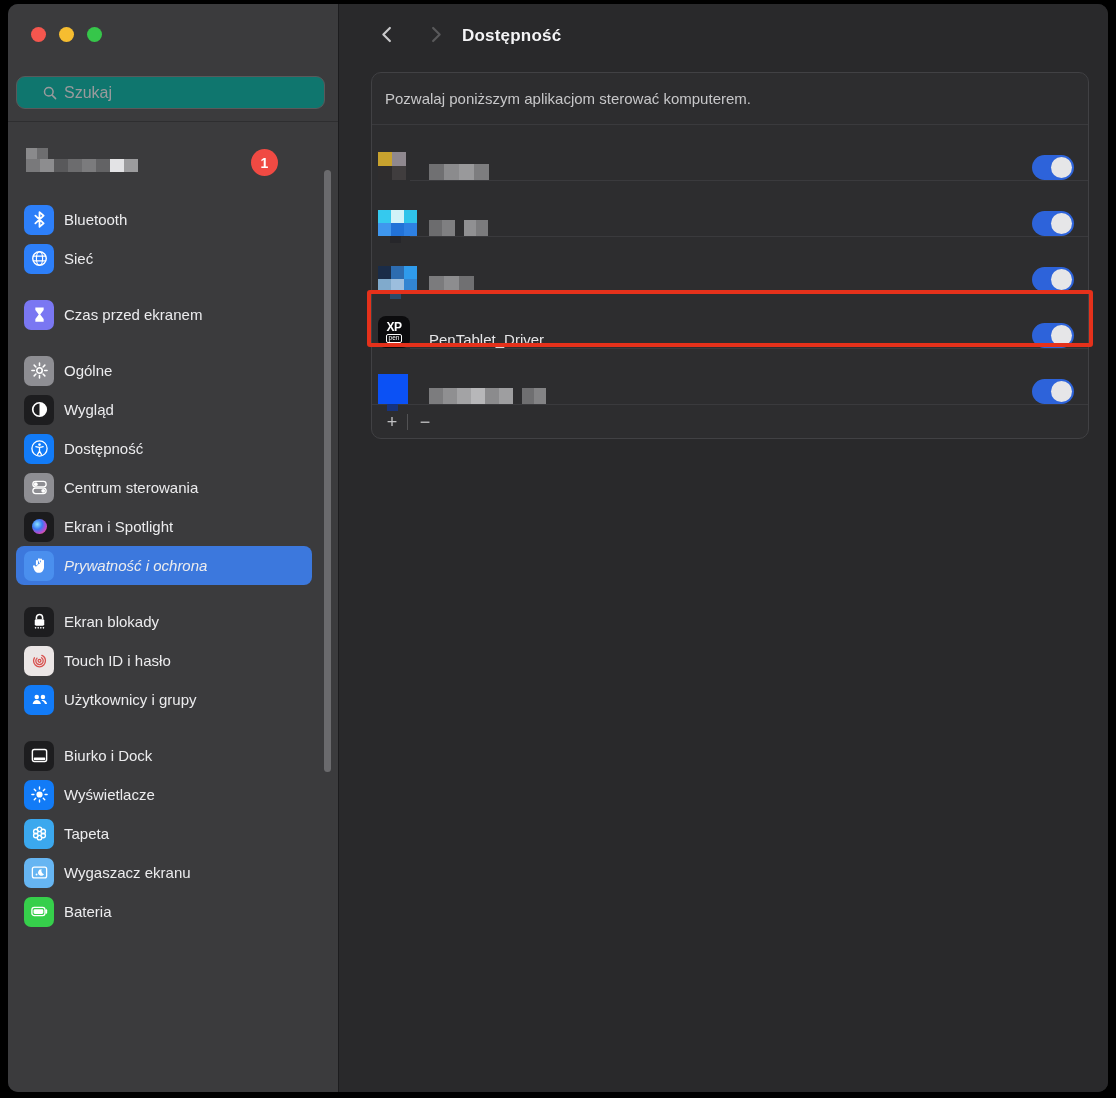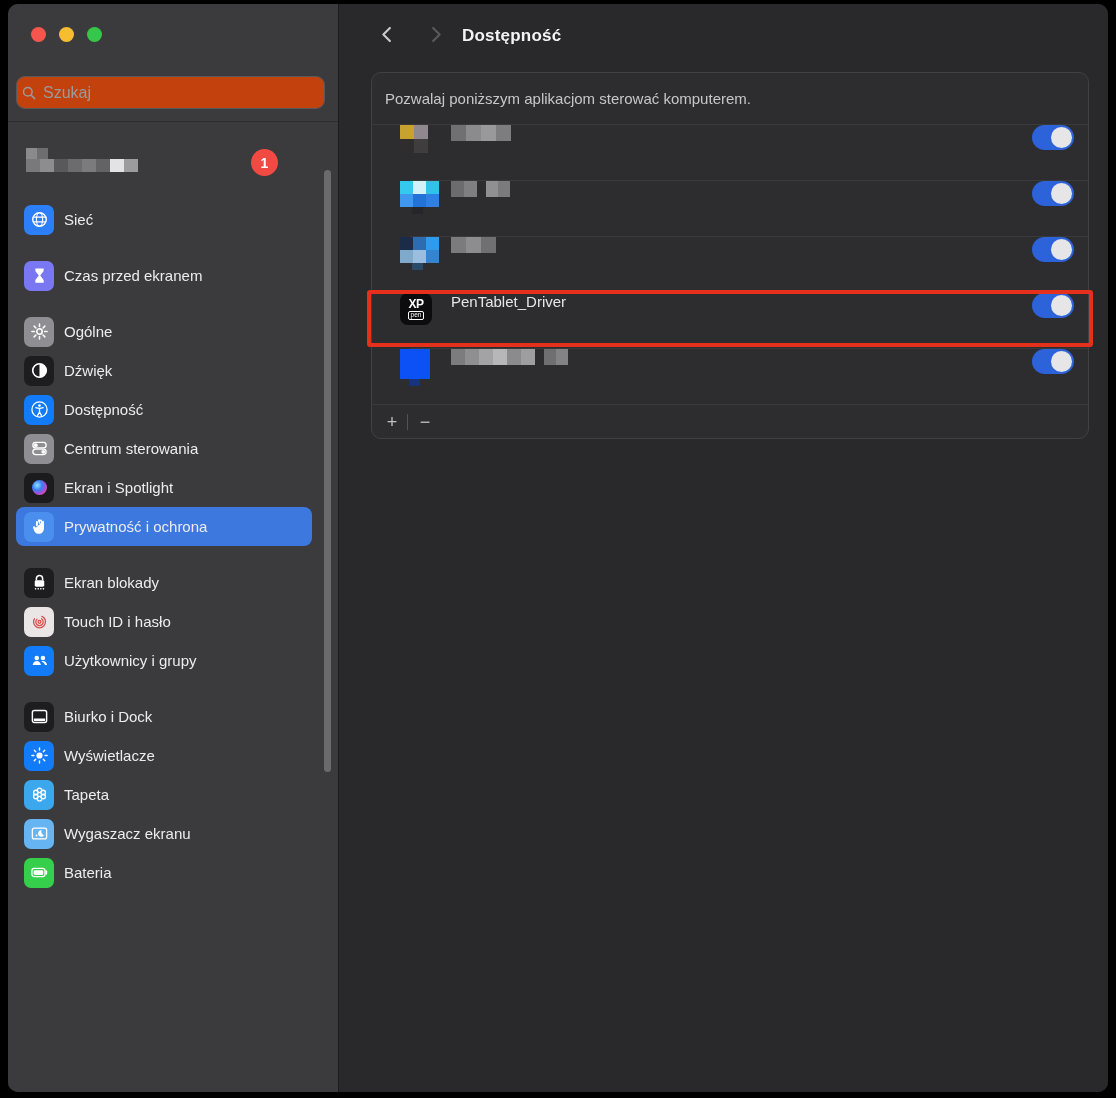--- a/index.html
+++ b/index.html
@@ -10,48 +10,48 @@
   }
   *{margin:0;padding:0;box-sizing:border-box;}
   html,body{background:#000;}
   body{font-family:"Liberation Sans","DejaVu Sans",sans-serif;color:var(--text-primary);}
   .stage{position:relative;width:1116px;height:1098px;background:#000;overflow:hidden;}
   .window{position:absolute;left:8px;top:4px;width:1100px;height:1088px;border-radius:10px;overflow:hidden;display:flex;background:var(--main-bg);}
   
   .sidebar{position:relative;width:330px;flex:0 0 330px;background:var(--sidebar-bg);height:100%;}
   .traffic{position:absolute;top:23px;left:23px;display:flex;gap:13px;}
   .traffic span{width:15px;height:15px;border-radius:50%;display:block;}
-  .search{position:absolute;left:8px;top:72px;width:309px;height:33px;background:#c2410c;border:1px solid #59595b;border-radius:9px;display:flex;align-items:center;padding:0 4px;gap:6px;}
+  .search{position:absolute;left:8px;top:72px;width:309px;height:33px;background:#0f766e;border:1px solid #59595b;border-radius:9px;display:flex;align-items:center;padding:0 25px;gap:6px;}
   .search svg{width:16px;height:16px;flex:0 0 16px;}
   .search input{flex:1;background:transparent;border:none;outline:none;color:#d5d5d7;font-size:16px;font-family:inherit;}
   .search input::placeholder{color:#9a9a9c;}
   .sb-divider{position:absolute;left:0;top:117px;width:100%;height:1px;background:#2e2e30;}
   .user-row{position:absolute;left:18px;top:144px;width:294px;height:34px;}
   .px-line{display:flex;}
   .px-line span{display:block;}
   .badge{position:absolute;right:42px;top:1px;width:27px;height:27px;border-radius:50%;background:var(--badge-red);color:#fff;font-size:14px;font-weight:700;display:flex;align-items:center;justify-content:center;}
   .scrollbar{position:absolute;left:316px;top:166px;width:7px;height:602px;border-radius:4px;background:#737375;opacity:.85;}
   .nav{position:absolute;left:8px;top:196px;right:26px;}
   .nav-group{margin-bottom:17px;}
   .nav-item{display:flex;align-items:center;height:39px;padding-left:8px;border-radius:8px;cursor:default;}
-  .nav-item.selected{background:var(--accent-selected);}
+  .nav-item.selected{background:var(--accent-selected);font-style:italic;}
   .nav-icon{width:30px;height:30px;border-radius:7px;flex:0 0 30px;display:flex;align-items:center;justify-content:center;margin-right:10px;}
   .nav-icon svg{width:19px;height:19px;display:block;}
   .nav-label{font-size:15px;color:#ececee;white-space:nowrap;}
   
   .main{position:relative;flex:1;background:var(--main-bg);border-left:1px solid #1c1c1e;height:100%;}
   .m-header{position:absolute;left:0;top:0;width:100%;height:64px;}
   .chev{position:absolute;top:21px;width:19px;height:19px;background:none;border:none;cursor:default;}
   .chev svg{width:19px;height:19px;display:block;}
   .chev.back{left:39px;color:#c9c9cb;}
   .chev.fwd{left:87px;color:#59595b;}
   .m-title{position:absolute;left:123px;top:22px;font-size:17px;font-weight:700;color:#f4f4f6;letter-spacing:.2px;}
   .panel{position:absolute;left:32px;top:68px;width:718px;background:var(--panel-bg);border:1px solid var(--panel-border);border-radius:10px;overflow:hidden;}
   .desc-row{height:52px;display:flex;align-items:center;padding:0 13px;font-size:15px;color:var(--text-secondary);border-bottom:1px solid var(--separator);}
-  .app-row{height:55px;display:flex;align-items:flex-start;padding:0 14px 0 28px;position:relative;}
+  .app-row{height:55px;display:flex;align-items:flex-end;padding:0 14px 0 6px;position:relative;}
   .row-sep{height:1px;background:var(--separator);margin-left:38px;}
   .app-icon-zone{width:40px;flex:0 0 40px;display:flex;align-items:center;}
   .px-wrap{position:relative;display:inline-block;}
   .px-grid{display:grid;}
   .px-cell{display:block;}
   .px-tail{position:absolute;left:30%;top:100%;width:11px;height:7px;display:block;}
   .blur-name{display:flex;align-items:center;gap:9px;margin-left:11px;}
   .blur-group{display:flex;}
   .blur-cell{display:block;}
   .app-name{margin-left:11px;font-size:15px;color:#e6e6e8;}
@@ -103,20 +103,28 @@
               <span style="width: 14px; height: 13px; background: rgb(156, 156, 158);"></span>
             </div>
           </div>
         <div class="badge">1</div>
       </div>
       <div class="nav" id="sidebar-nav">
           <div class="nav-group">
             <div class="nav-item">
               <span class="nav-icon" style="background: rgb(45, 127, 249);">
                 <svg viewBox="0 0 16 16">
+                  <path d="M4.5 4.7 11.5 11.2 8 14.2V1.8l3.5 3L4.5 11.3" fill="none" stroke="#fff" stroke-width="1.5" stroke-linejoin="round" stroke-linecap="round"></path>
+                </svg>
+              </span>
+              <span class="nav-label">Bluetooth</span>
+            </div>
+            <div class="nav-item">
+              <span class="nav-icon" style="background: rgb(45, 127, 249);">
+                <svg viewBox="0 0 16 16">
                   <circle cx="8" cy="8" r="5.7" fill="none" stroke="#fff" stroke-width="1.2"></circle>
                   <ellipse cx="8" cy="8" rx="2.6" ry="5.7" fill="none" stroke="#fff" stroke-width="1"></ellipse>
                   <path d="M2.5 6h11M2.5 10h11" stroke="#fff" stroke-width="1" fill="none"></path>
                 </svg>
               </span>
               <span class="nav-label">Sieć</span>
             </div>
           </div>
           <div class="nav-group">
             <div class="nav-item">
@@ -140,21 +148,21 @@
               </span>
               <span class="nav-label">Ogólne</span>
             </div>
             <div class="nav-item">
               <span class="nav-icon" style="background: rgb(29, 29, 31);">
                 <svg viewBox="0 0 16 16">
                   <circle cx="8" cy="8" r="5.7" fill="none" stroke="#fff" stroke-width="1.4"></circle>
                   <path d="M8 2.3a5.7 5.7 0 0 1 0 11.4z" fill="#fff"></path>
                 </svg>
               </span>
-              <span class="nav-label">Dźwięk</span>
+              <span class="nav-label">Wygląd</span>
             </div>
             <div class="nav-item">
               <span class="nav-icon" style="background: rgb(18, 123, 247);">
                 <svg viewBox="0 0 16 16">
                   <circle cx="8" cy="8" r="6.4" fill="none" stroke="#fff" stroke-width="1.1"></circle>
                   <circle cx="8" cy="4.7" r="1.1" fill="#fff"></circle>
                   <path d="M4.9 6.5c2 .8 4.2.8 6.2 0M8 7.1v3.1M8 10.2 6.4 13M8 10.2 9.6 13" stroke="#fff" stroke-width="1.1" fill="none" stroke-linecap="round"></path>
                 </svg>
               </span>
               <span class="nav-label">Dostępność</span>

